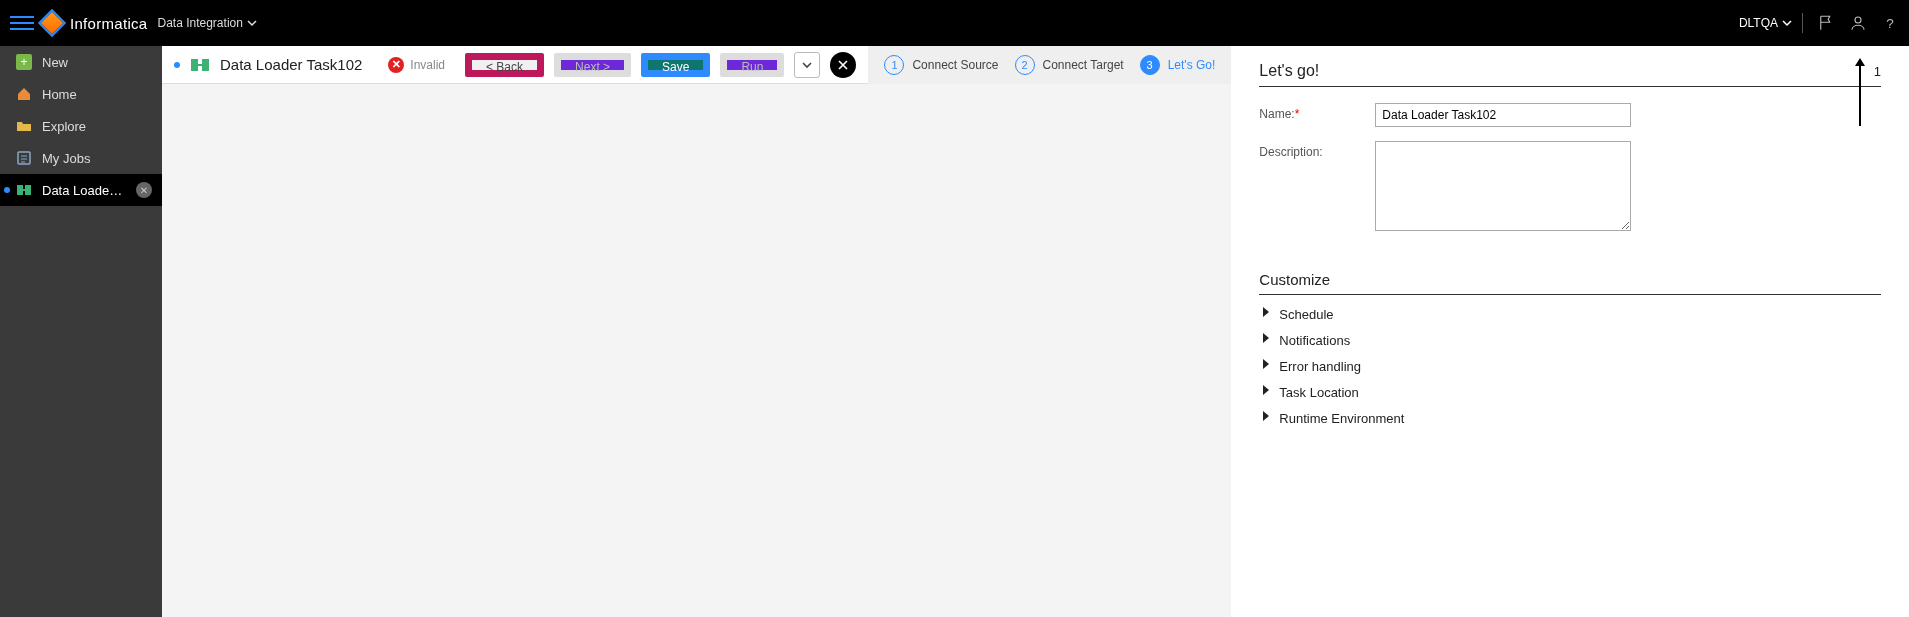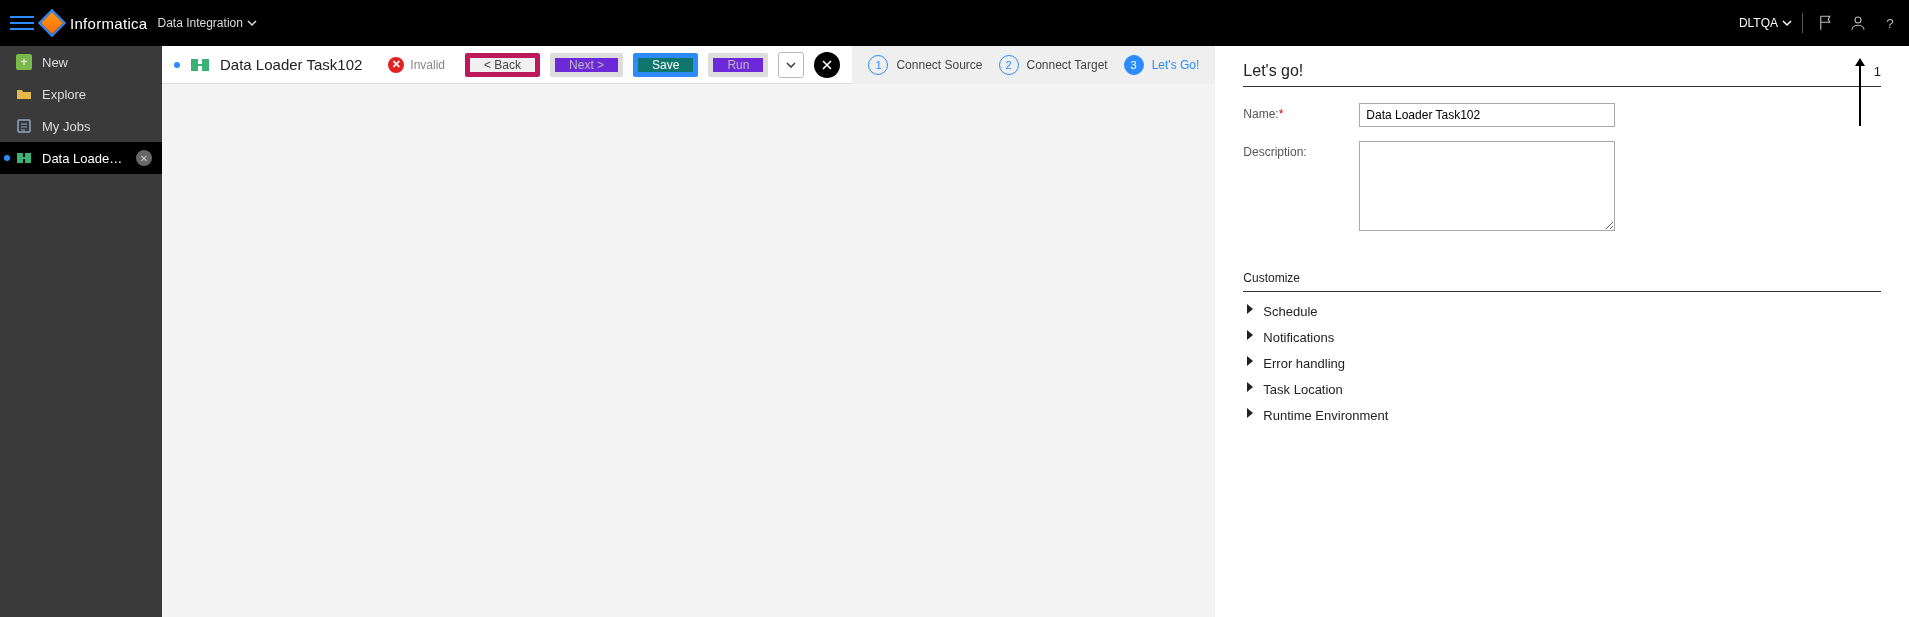--- a/index.html
+++ b/index.html
@@ -35,21 +35,21 @@
 
 
 .main { flex: 1; background: #f4f4f4; display: flex; flex-direction: row; }
 .mainhead { height: 38px; background: #fff; border-bottom: 1px solid #ddd; display: flex; align-items: center; padding: 0 12px; gap: 10px; }
 .mainhead .dot { width: 6px; height: 6px; border-radius: 50%; background: #2E8BFF; }
 .task-ico { width: 20px; height: 20px; display:flex;align-items:center;justify-content:center;}
 .task-title { font-size: 15px; color: #222; }
 .invalid { display: flex; align-items: center; gap: 6px; color: #888; font-size: 12px; margin-left: 16px; }
 .invalid-ico { width: 16px; height: 16px; border-radius: 50%; background: #e02222; color: #fff; display: flex; align-items: center; justify-content: center; font-size: 11px; font-weight: bold; }
 .mainhead .spacer { flex: 1; }
-.btn { height: 24px; padding: 0 14px; border: 5px solid #be185d; background: #f0f0f0; font-size: 12px; cursor: pointer; border-radius: 2px; color:#444;}
+.btn { height: 24px; padding: 0 14px; border: 7px solid #be185d; background: #f0f0f0; font-size: 12px; cursor: pointer; border-radius: 2px; color:#444;}
 .btn.primary { background: #0f766e; border-color: #2E8BFF; color: #fff; }
 .btn:disabled { color: #bbb; background: #6d28d9; border-color: #ddd; cursor: default; }
 .iconbtn { width: 26px; height: 26px; border: 1px solid #bbb; border-radius: 3px; display: flex; align-items: center; justify-content: center; cursor: pointer; background:#fff;}
 .closebtn { width: 26px; height: 26px; border-radius: 50%; background: #000; color: #fff; display: flex; align-items: center; justify-content: center; cursor: pointer; }
 
 
 .wizard { height: 38px; background: #efefef; display: flex; align-items: center; padding: 0 16px; gap: 16px; font-size: 12px; color: #444; }
 .step { display: flex; align-items: center; gap: 8px; cursor: pointer; }
 .step-num { width: 20px; height: 20px; border: 1px solid #2E8BFF; border-radius: 50%; display: flex; align-items: center; justify-content: center; color: #2E8BFF; font-size: 11px; }
 .step.active .step-num { background: #2E8BFF; color: #fff; }
@@ -58,21 +58,21 @@
 
 .content { flex: 1; background: #fff; margin: 0; padding: 16px 28px; overflow: auto; }
 .section-title { font-size: 16px; color: #222; padding-bottom: 6px; border-bottom: 1.5px solid #333; margin-bottom: 16px; display:flex; align-items:center;}
 .section-title .spacer{flex:1;}
 .form-row { display: flex; align-items: flex-start; gap: 20px; font-size: 12px; color: #555; margin-bottom: 14px; }
 .form-row label { width: 96px; padding-top: 4px; }
 .req { color: #d00; }
 .form-row input[type=text] { width: 256px; height: 24px; border: 1px solid #aaa; padding: 0 6px; font-size: 12px; }
 .form-row textarea { width: 256px; height: 90px; border: 1px solid #aaa; padding: 4px 6px; font-size: 12px; resize: both; }
 
-.customize-title { font-size: 12px; color: #222; padding-bottom: 6px; border-bottom: 1.5px solid #333; margin-top: 40px; margin-bottom: 12px; }
+.customize-title { font-size: 15px; color: #222; padding-bottom: 6px; border-bottom: 1.5px solid #333; margin-top: 40px; margin-bottom: 12px; }
 .expander { display: flex; align-items: flex-start; gap: 10px; font-size: 13px; color: #222; height: 26px; cursor: pointer; padding-left: 4px;}
 .expander .caret { width: 0; height: 0; border-top: 5px solid transparent; border-bottom: 5px solid transparent; border-left: 6px solid #222; }
 
 
 .annot { position: absolute; right: 48px; top: 64px; width: 2px; height: 62px; background: #000; }
 .annot:before { content: ""; position: absolute; top: -6px; left: -4px; border-left: 5px solid transparent; border-right: 5px solid transparent; border-bottom: 8px solid #000; }
 .root { position: relative; width: 100%; height: 100%; }
 </style>
 </head>
 <body>
@@ -115,20 +115,28 @@
         </svg>
   </div>
 </div>
 
 <div class="layout">
 
   <div class="sidebar">
     <div class="side-item">
       <div class="icon icon-new">+</div>
       <span class="label">New</span>
+    </div>
+    <div class="side-item">
+      <div class="icon icon-home">
+        <svg viewBox="0 0 16 16">
+              <path d="M2 8 L8 2 L14 8 V14 H2 Z" fill="#e88b3a"></path>
+            </svg>
+      </div>
+      <span class="label">Home</span>
     </div>
     <div class="side-item">
       <div class="icon icon-explore">
         <svg viewBox="0 0 16 16">
               <path d="M1 4h5l1 2h8v7H1z" fill="#e5b84a"></path>
             </svg>
       </div>
       <span class="label">Explore</span>
     </div>
     <div class="side-item">

